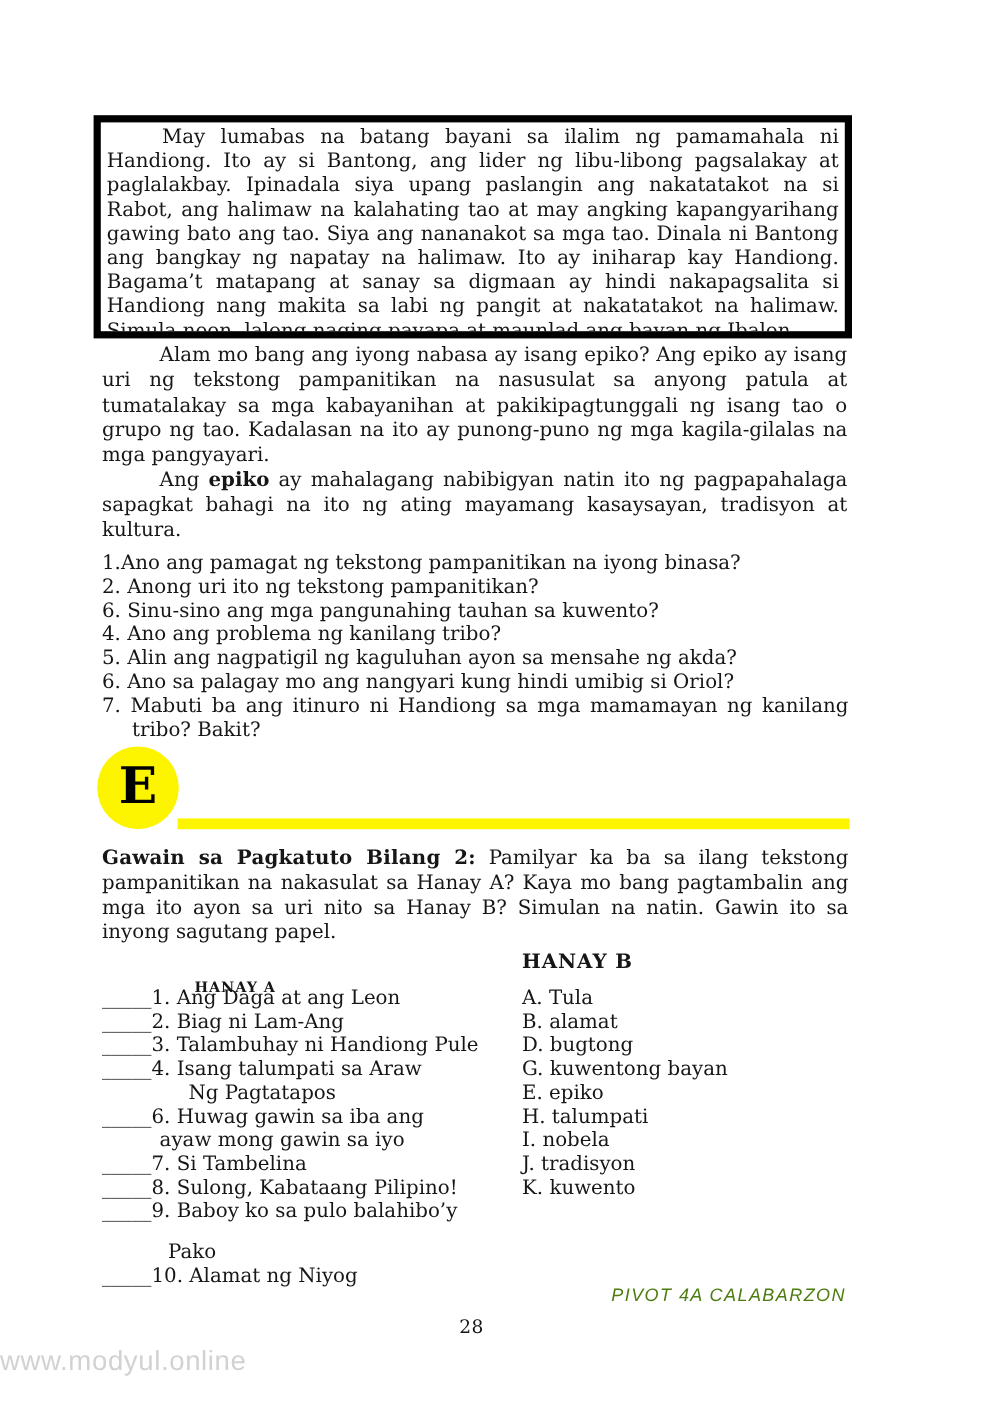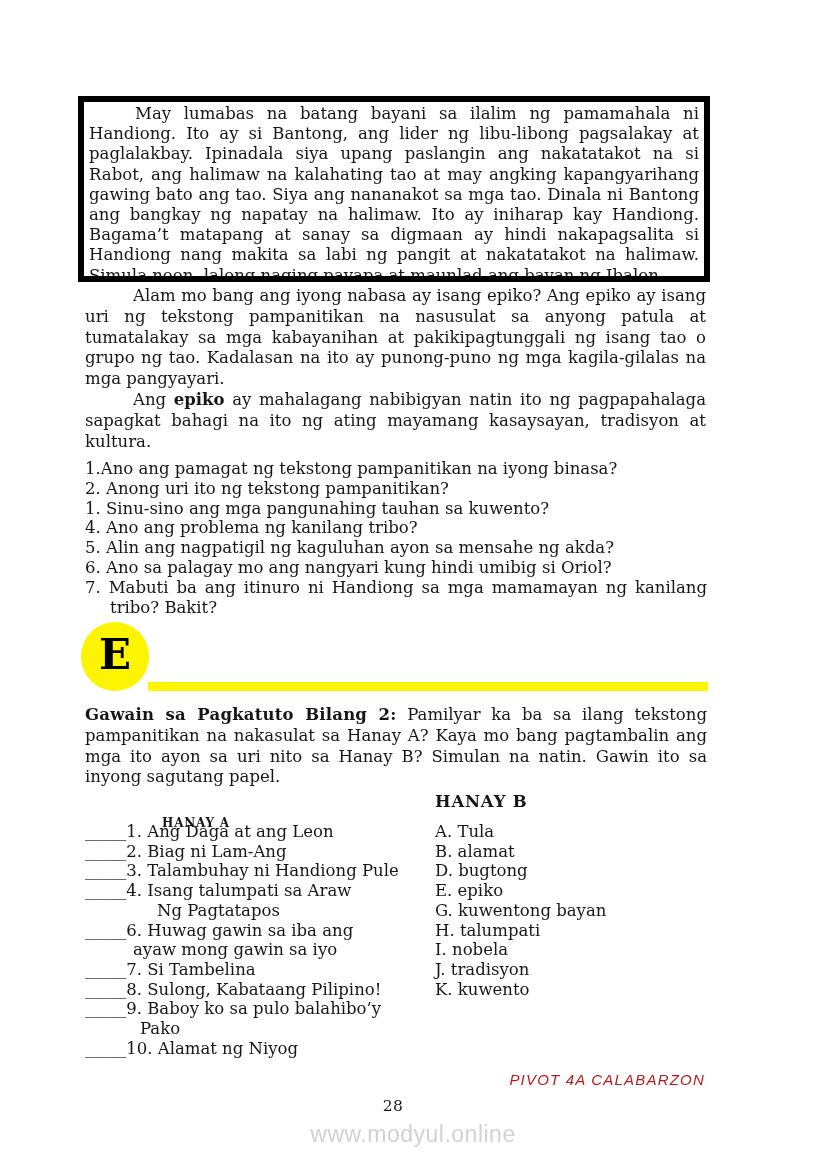--- a/index.html
+++ b/index.html
@@ -111,44 +111,44 @@
   .col-b {
     position: absolute;
     left: 435px; top: 822px;
     width: 270px;
     font-size: 16.5px;
     line-height: 19.7px;
   }
   .col-a .line, .col-b .line { white-space: nowrap; }
   .col-a .cont-ng   { padding-left: 72px; }
   .col-a .cont-ayaw { padding-left: 48px; }
-  .col-a .cont-pako { padding-left: 55px; }
+  .col-a .cont-pako { padding-left: 55px; margin-top: 14px; }
   
   .page-number {
     position: absolute;
     left: 343px; top: 1071px;
     width: 100px;
     text-align: center;
     font-size: 15.5px;
     letter-spacing: 0.5px;
     margin-top: 26px;
   }
   .footer-right {
     position: absolute;
     right: 121px; top: 1071px;
     font-family: "Liberation Sans", sans-serif;
     font-style: italic;
     font-size: 15px;
     letter-spacing: 1.2px;
-    color: #b91c1c;
+    color: #4d7c0f;
   }
   .watermark {
     position: absolute;
     left: 0; right: 0; top: 1121px;
-    text-align: center;
+    text-align: left;
     font-family: "Liberation Sans", sans-serif;
     font-size: 23px;
     letter-spacing: 0.5px;
     color: #d2d2d2;
   }
 </style>
 </head>
 <body>
 
 <div class="page">
@@ -158,21 +158,21 @@
   </div>
 
   <div class="body-paras">
     <p class="para">Alam mo bang ang iyong nabasa ay isang epiko? Ang epiko ay isang uri ng tekstong pampanitikan na nasusulat sa anyong patula at tumatalakay sa mga kabayanihan at pakikipagtunggali ng isang tao o grupo ng tao. Kadalasan na ito ay punong-puno ng mga kagila-gilalas na mga pangyayari.</p>
     <p class="para"><span>Ang </span><b>epiko</b><span> ay mahalagang nabibigyan natin ito ng pagpapahalaga sapagkat bahagi na ito ng ating mayamang kasaysayan, tradisyon at kultura.</span></p>
   </div>
 
   <div class="questions">
     <div class="question">1.Ano ang pamagat ng tekstong pampanitikan na iyong binasa?</div>
     <div class="question">2. Anong uri ito ng tekstong pampanitikan?</div>
-    <div class="question">1. Sinu-sino ang mga pangunahing tauhan sa kuwento?</div>
+    <div class="question">6. Sinu-sino ang mga pangunahing tauhan sa kuwento?</div>
     <div class="question">4. Ano ang problema ng kanilang tribo?</div>
     <div class="question">5. Alin ang nagpatigil ng kaguluhan ayon sa mensahe ng akda?</div>
     <div class="question">6. Ano sa palagay mo ang nangyari kung hindi umibig si Oriol?</div>
     <div class="question hang">7. Mabuti ba ang itinuro ni Handiong sa mga mamamayan ng kanilang tribo? Bakit?</div>
   </div>
 
   <div class="badge-circle" style="background: rgb(253, 244, 0);">
     <span class="badge-letter">E</span>
   </div>
   <div class="badge-rule" style="background: rgb(253, 244, 0);"></div>
@@ -194,22 +194,22 @@
     <div class="line">_____8. Sulong, Kabataang Pilipino!</div>
     <div class="line">_____9. Baboy ko sa pulo balahibo’y</div>
     <div class="line cont-pako">Pako</div>
     <div class="line">_____10. Alamat ng Niyog</div>
   </div>
 
   <div class="col-b">
     <div class="line">A. Tula</div>
     <div class="line">B. alamat</div>
     <div class="line">D. bugtong</div>
+    <div class="line">G. kuwentong bayan</div>
     <div class="line">E. epiko</div>
-    <div class="line">G. kuwentong bayan</div>
     <div class="line">H. talumpati</div>
     <div class="line">I. nobela</div>
     <div class="line">J. tradisyon</div>
     <div class="line">K. kuwento</div>
   </div>
 
   <div class="page-number">28</div>
   <div class="footer-right">PIVOT 4A CALABARZON</div>
   <div class="watermark">www.modyul.online</div>
 

